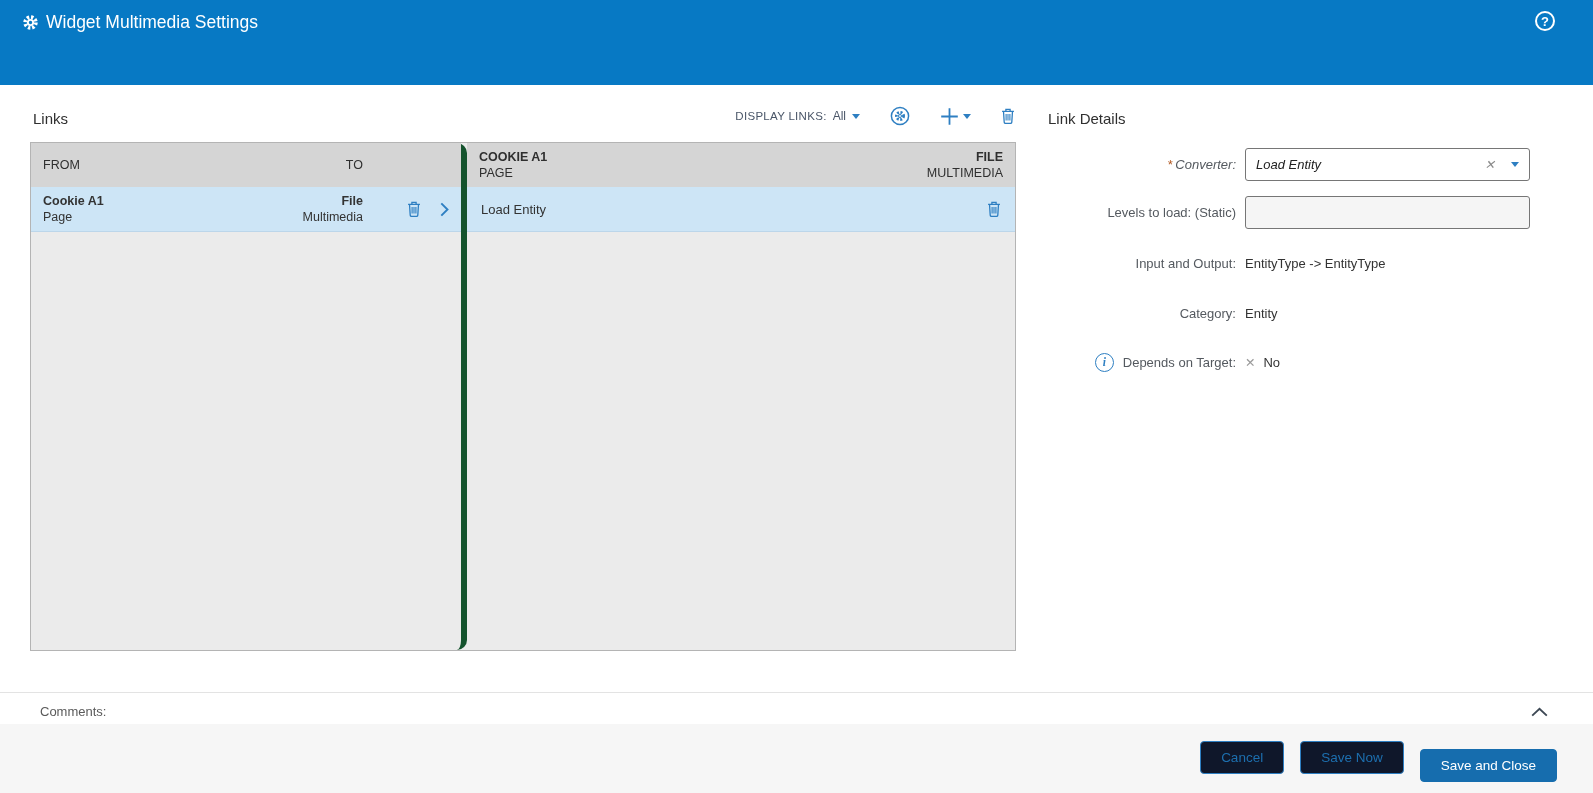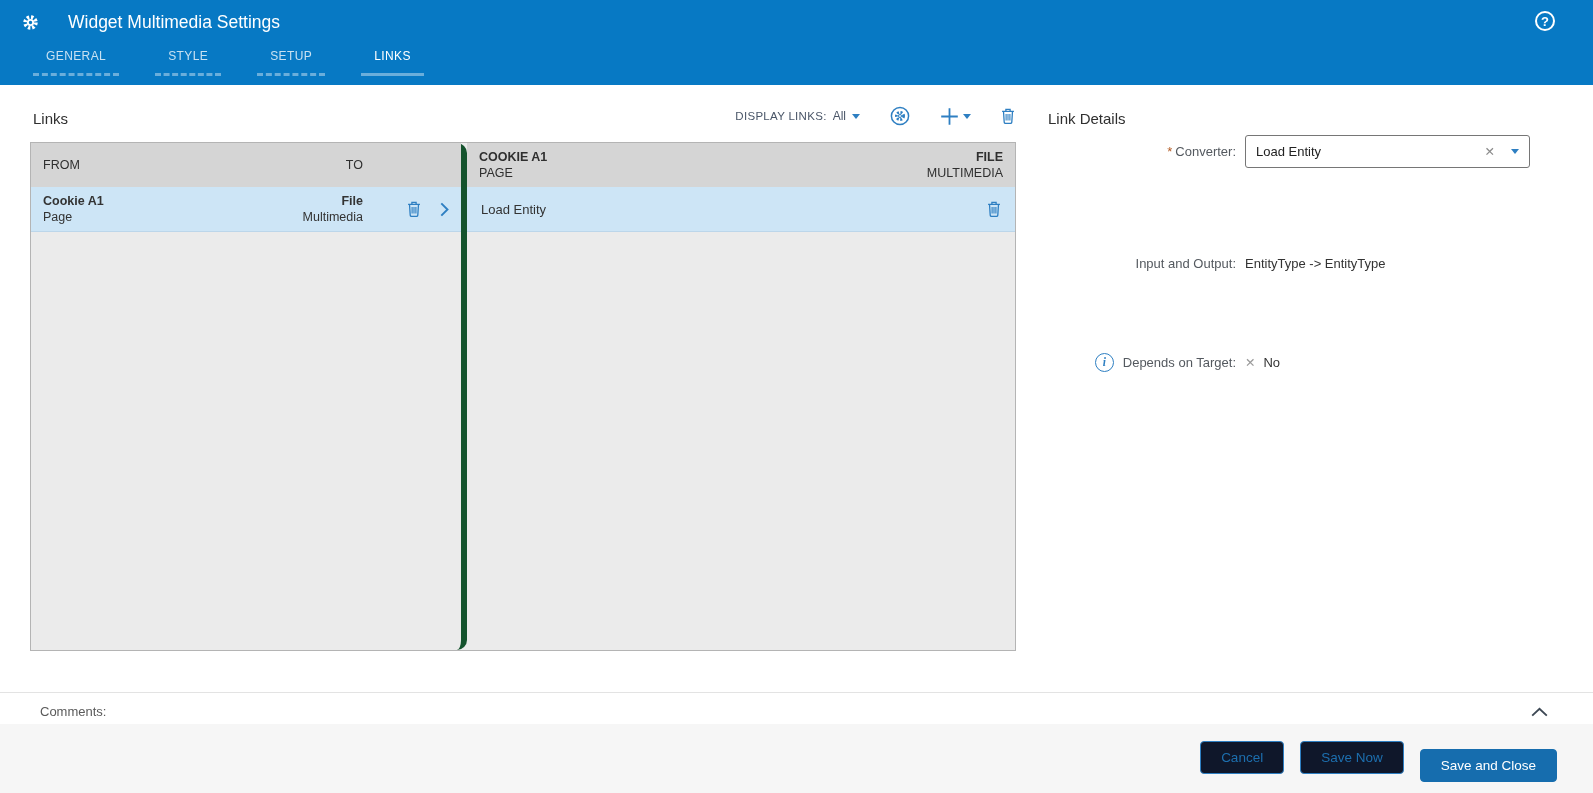--- a/index.html
+++ b/index.html
@@ -2,21 +2,21 @@
 <html><head>
 <meta charset="utf-8">
 <style>
   * { box-sizing: border-box; margin: 0; padding: 0; }
   html, body { background: #fff; }
   body { font-family: "Liberation Sans", sans-serif; }
   .app { position: relative; width: 1593px; height: 793px; background: #fff; overflow: hidden; color: #333; font-size: 13px; }
 
   
   .header { position: absolute; top: 0; left: 0; right: 0; height: 85px; background: #0779c4; }
-  .title-row { display: flex; align-items: center; gap: 29px; padding: 12px 0 0 22px; }
+  .title-row { display: flex; align-items: center; gap: 7px; padding: 12px 0 0 22px; }
   .app-title { color: #fff; font-size: 17.5px; }
   .help-btn { position: absolute; top: 11px; right: 38px; width: 20px; height: 20px; border: 2px solid #fff;
               border-radius: 50%; color: #fff; font-size: 13px; font-weight: bold;
               display: flex; align-items: center; justify-content: center; cursor: pointer; }
   .tabs { position: absolute; left: 33px; top: 47px; display: flex; }
   .tab { font-size: 12px; letter-spacing: .4px; color: rgba(255,255,255,.78);
          padding: 2px 13px 10px; margin-right: 36px; border-bottom: 3px dashed rgba(255,255,255,.4); cursor: pointer; }
   .tab.active { color: #fff; border-bottom-style: solid; }
 
   
@@ -45,21 +45,21 @@
   .trow { height: 45px; background: #cde5f6; border-bottom: 1px solid #bcd6ea; display: flex;
           align-items: center; padding: 0 12px; flex: none; cursor: pointer; }
   .cell-stack { line-height: 16px; font-size: 12.5px; }
   .cell-primary { font-weight: bold; }
   .right { text-align: right; }
   .flex1 { flex: 1; }
   .icons-cell { width: 86px; display: flex; justify-content: flex-end; align-items: center; gap: 19px; flex: none; }
 
   
   .detail-row { position: absolute; left: 1048px; width: 492px; display: flex; align-items: center; }
-  #row-converter { top: 135px; height: 33px; }
+  #row-converter { top: 148px; height: 33px; font-style: italic; }
   #row-levels    { top: 196px; height: 33px; }
   #row-io        { top: 249px; height: 28px; }
   #row-category  { top: 299px; height: 28px; }
   #row-depends   { top: 348px; height: 28px; }
   .detail-label { width: 197px; text-align: right; color: #54595f; font-size: 13px; padding-right: 9px; flex: none; }
   .required { color: #b35a23; margin-right: 3px; }
   .select-box { width: 285px; height: 33px; background: #fff; border: 1px solid #767676; border-radius: 3px;
                 display: flex; align-items: center; padding: 0 10px; cursor: pointer; }
   .select-value { font-size: 13px; color: #222; }
   .select-controls { margin-left: auto; display: flex; align-items: center; gap: 16px; }
@@ -96,26 +96,20 @@
     <div class="title-row">
       <svg width="17" height="17" viewBox="0 0 20 20">
         <circle cx="10" cy="10" r="6.2" fill="none" stroke="#ffffff" stroke-width="4.6" stroke-dasharray="2.7 2.15"></circle>
         <circle cx="10" cy="10" r="3.1" fill="none" stroke="#ffffff" stroke-width="2.2"></circle>
       </svg>
       <span class="app-title">Widget Multimedia Settings</span>
     </div>
     <div class="help-btn">
       <span>?</span>
     </div>
-    <div class="tabs">
-      <div class="tab">GENERAL</div>
-      <div class="tab">STYLE</div>
-      <div class="tab">SETUP</div>
-      <div class="tab active">LINKS</div>
-    </div>
   </div>
 
   <div class="section-title" id="links-title">Links</div>
 
   <div class="toolbar">
     <div class="display-links">
       <span class="dl-label">DISPLAY LINKS:</span>
       <span class="dl-value">All</span>
       <span class="caret"></span>
     </div>
@@ -207,26 +201,34 @@
     </span>
     <div class="select-box">
       <span class="select-value">Load Entity</span>
       <span class="select-controls">
         <span class="clear-x">✕</span>
         <span class="caret"></span>
       </span>
     </div>
   </div>
 
+  <div class="detail-row" id="row-levels">
+    <span class="detail-label">Levels to load: (Static)</span>
+    <input class="text-input" type="text" value="" style="">
+  </div>
 
   <div class="detail-row" id="row-io">
     <span class="detail-label">Input and Output:</span>
     <span class="static-value">EntityType -&gt; EntityType</span>
   </div>
 
+  <div class="detail-row" id="row-category">
+    <span class="detail-label">Category:</span>
+    <span class="static-value">Entity</span>
+  </div>
 
   <div class="detail-row" id="row-depends">
     <span class="detail-label label-with-icon">
       <span class="info-icon">
         <span>i</span>
       </span>
       <span>Depends on Target:</span>
     </span>
     <span class="depends-value">
       <span class="no-x">✕</span>

